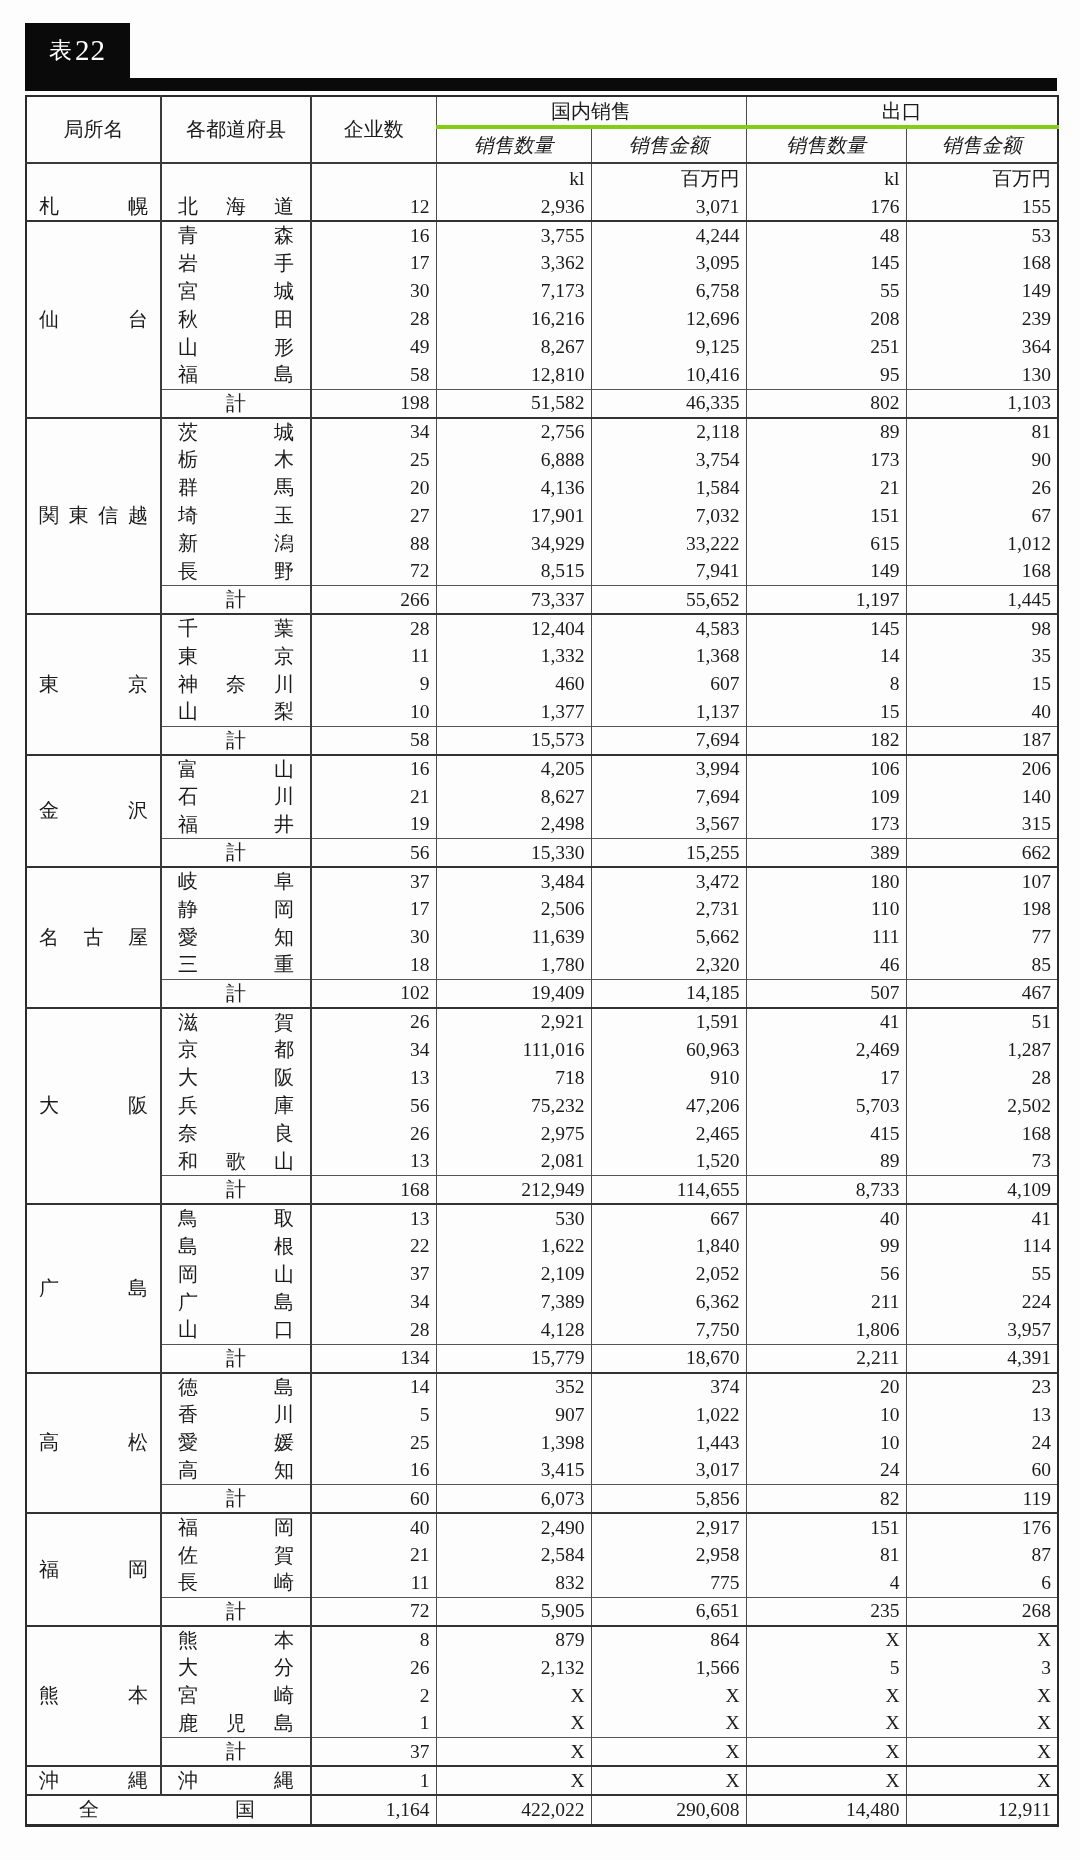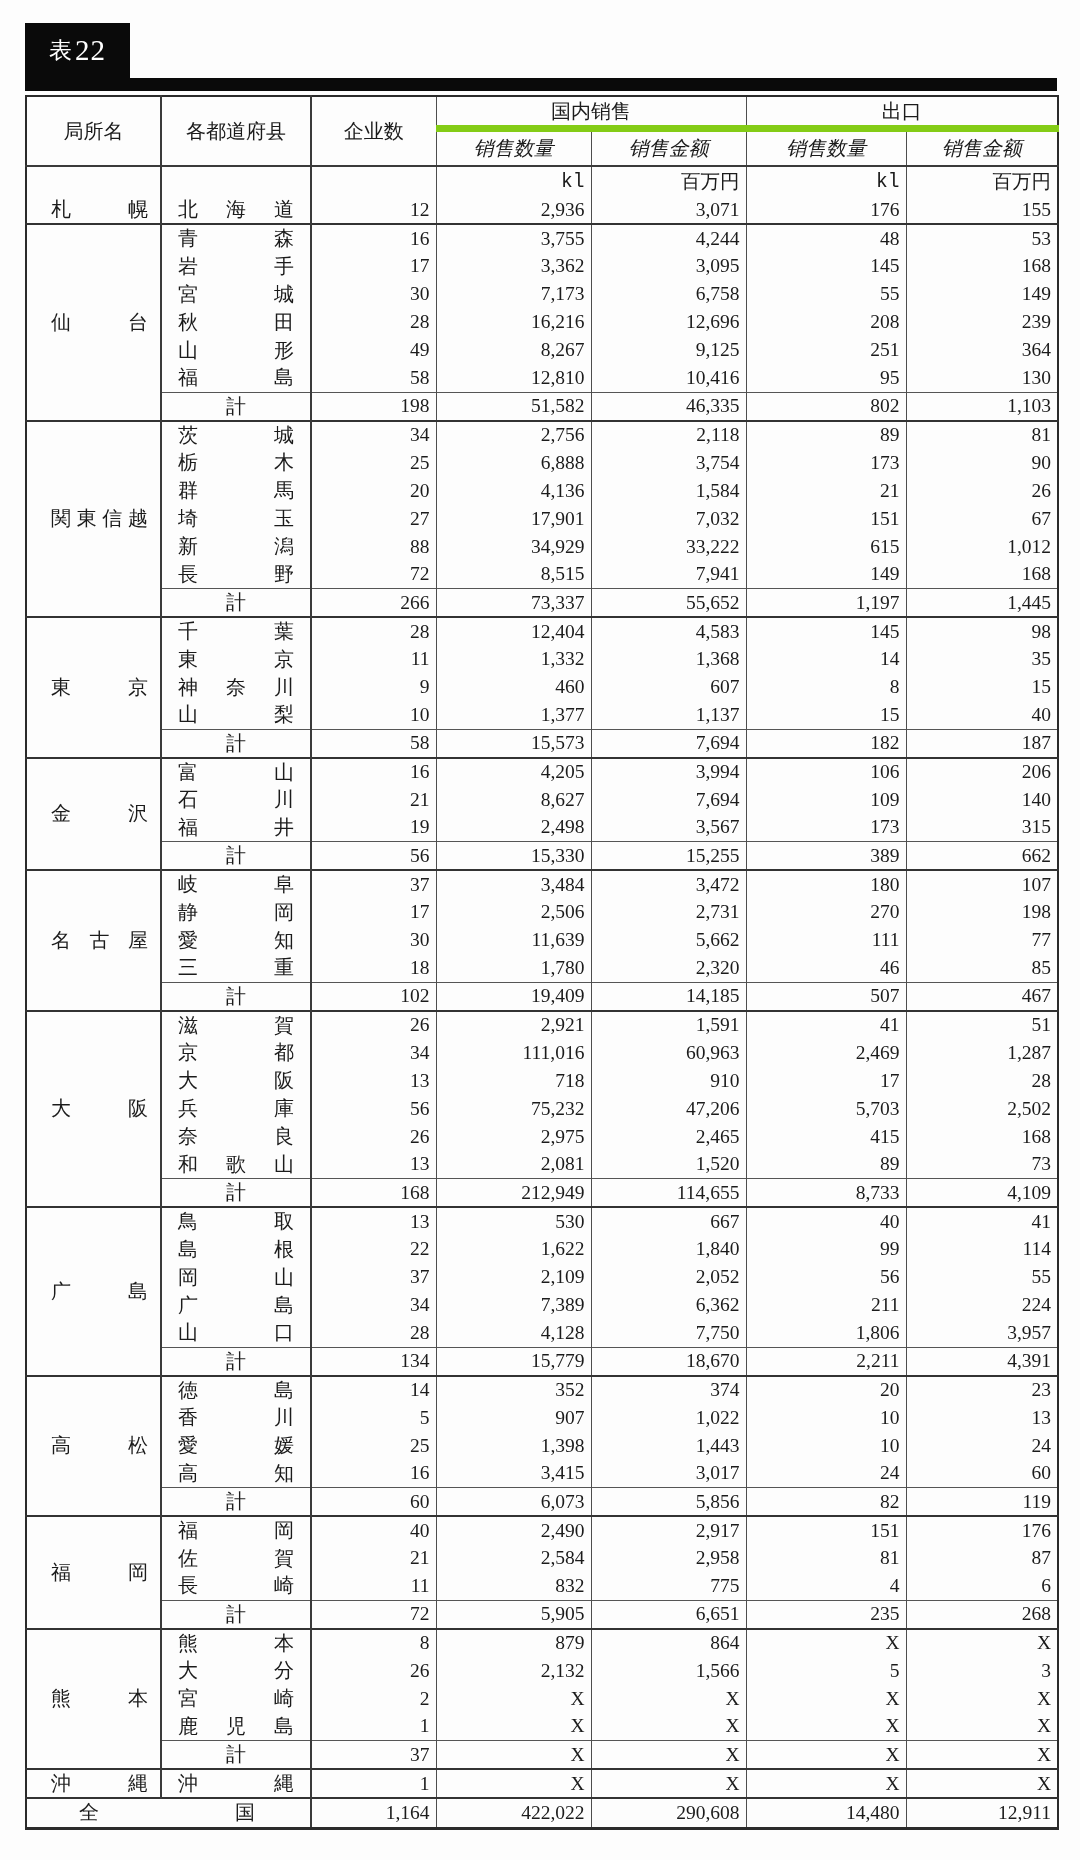--- a/index.html
+++ b/index.html
@@ -33,29 +33,29 @@
     border-collapse:collapse;table-layout:fixed;
     width:1032px;margin:4px 0 0 25px;
     border:2px solid #2b2b2b;border-bottom-width:3px;
     font-size:19.5px;
   }
   th,td{padding:0;overflow:hidden;white-space:nowrap;}
   thead th{font-weight:normal;font-size:20px;text-align:center;}
   thead tr.h1 th{height:28px;}
   thead tr.h2 th{height:33px;font-style:italic;}
   thead th{border-bottom:2px solid #3a3a3a;}
-  thead th.span2{border-bottom:7px solid #84cc16;}
+  thead th.span2{border-bottom:4px solid #84cc16;}
   .vr1{border-right:1px solid #4d4d4d;}
   .vr2{border-right:2px solid #3a3a3a;}
   tbody tr{height:28px;}
-  tbody tr.units{height:30px;font-family:Liberation Mono, monospace;}
+  tbody tr.units{height:30px;}
   tbody td.num{text-align:right;padding-right:6px;}
   td.dist,th.dist{text-align:justify;text-align-last:justify;}
   td.pref{padding-left:16px;padding-right:16px;font-size:20px;font-family:Liberation Serif, serif;}
-  td.bureau{padding-left:24px;padding-right:12px;font-size:20px;vertical-align:middle;margin-top:20px;}
+  td.bureau{padding-left:12px;padding-right:12px;font-size:20px;vertical-align:middle;margin-top:20px;}
   td.total-label{text-align:center;font-size:20px;}
   tr.group-start td{border-top:2px solid #333333;}
   tr.total-row td{border-top:1px solid #555555;}
   tr.national-row{height:30px;}
   tr.national-row td{border-top:2px solid #333333;}
   td.national-label{padding-left:52px;padding-right:55px;font-size:20px;}
 </style>
 </head>
 <body>
 
@@ -310,21 +310,21 @@
           <td class="num vr1">3,484</td>
           <td class="num vr1">3,472</td>
           <td class="num vr1">180</td>
           <td class="num">107</td>
         </tr>
         <tr>
           <td class="pref dist vr2">静岡</td>
           <td class="num vr1">17</td>
           <td class="num vr1">2,506</td>
           <td class="num vr1">2,731</td>
-          <td class="num vr1">270</td>
+          <td class="num vr1">110</td>
           <td class="num">198</td>
         </tr>
         <tr>
           <td class="pref dist vr2">愛知</td>
           <td class="num vr1">30</td>
           <td class="num vr1">11,639</td>
           <td class="num vr1">5,662</td>
           <td class="num vr1">111</td>
           <td class="num">77</td>
         </tr>

